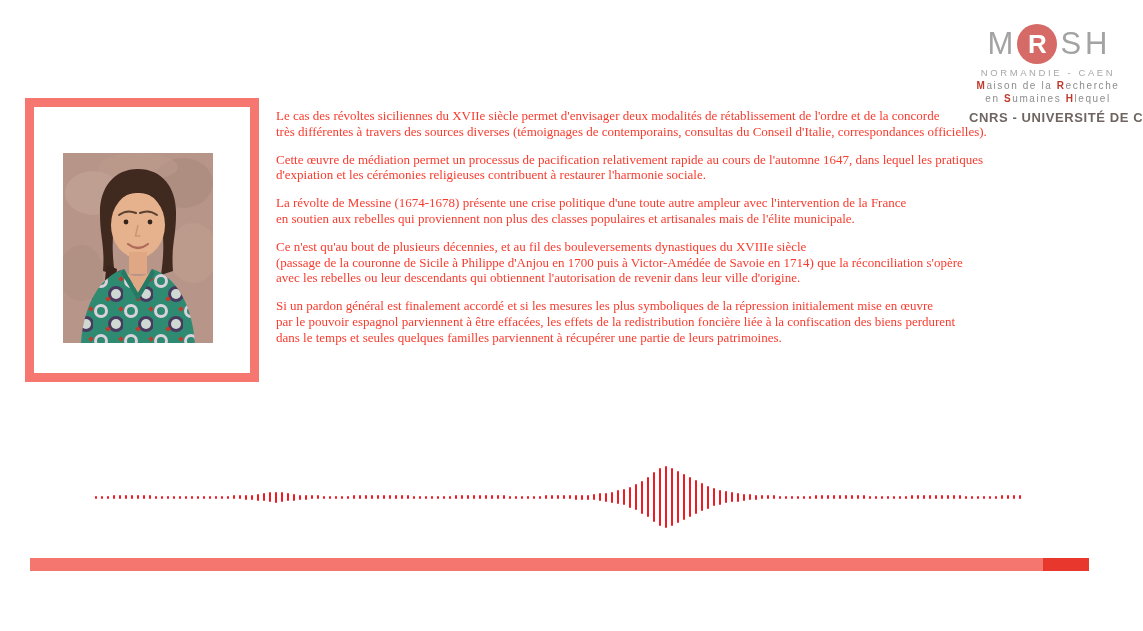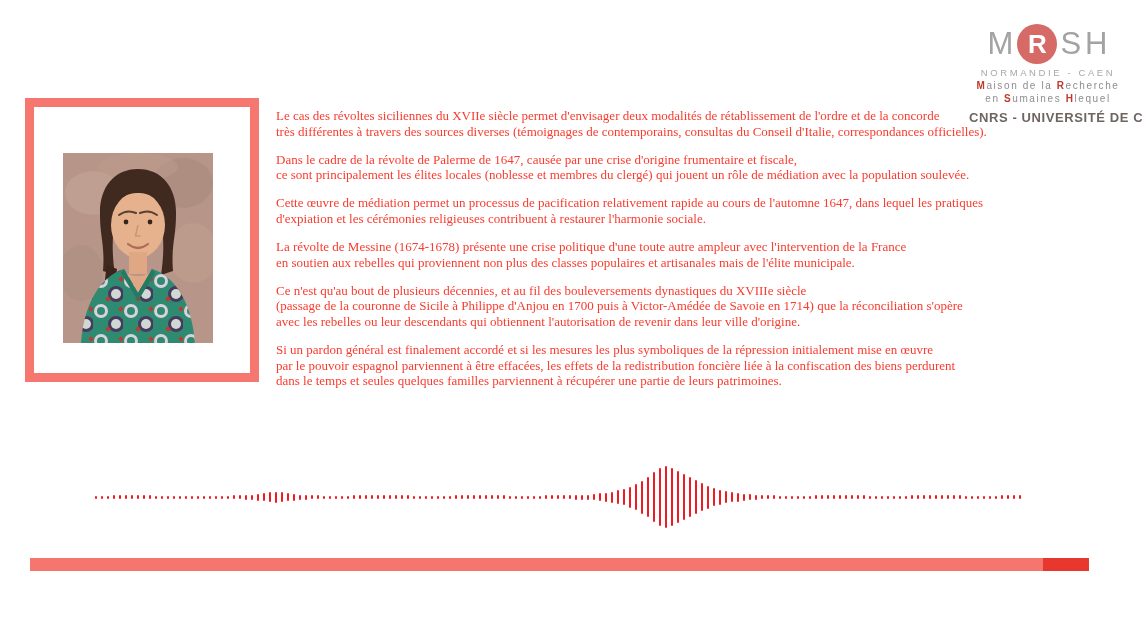--- a/index.html
+++ b/index.html
@@ -115,22 +115,20 @@
       <rect x="66" y="99" width="18" height="22" fill="#dfa783"></rect>
       <path d="M61 117 L75 140 L89 117 C84 125 66 125 61 117 Z" fill="#dfa783"></path>
       <path d="M18 190 C21 150 38 123 61 116 L75 140 L89 116 C112 123 129 150 132 190 Z" fill="url(#toppat)"></path>
       <path d="M61 116 L75 140 L89 116 L92 120 L75 148 L58 120 Z" fill="#267a64"></path>
     </svg>
   </div>
 
   <div class="article">
     <p>Le cas des révoltes siciliennes du XVIIe siècle permet d'envisager deux modalités de rétablissement de l'ordre et de la concorde
 très différentes à travers des sources diverses (témoignages de contemporains, consultas du Conseil d'Italie, correspondances officielles).</p>
-    <p>Dans le cadre de la révolte de Palerme de 1647, causée par une crise d'origine frumentaire et fiscale,
-ce sont principalement les élites locales (noblesse et membres du clergé) qui jouent un rôle de médiation avec la population soulevée.</p>
     <p>Cette œuvre de médiation permet un processus de pacification relativement rapide au cours de l'automne 1647, dans lequel les pratiques
 d'expiation et les cérémonies religieuses contribuent à restaurer l'harmonie sociale.</p>
     <p>La révolte de Messine (1674-1678) présente une crise politique d'une toute autre ampleur avec l'intervention de la France
 en soutien aux rebelles qui proviennent non plus des classes populaires et artisanales mais de l'élite municipale.</p>
     <p>Ce n'est qu'au bout de plusieurs décennies, et au fil des bouleversements dynastiques du XVIIIe siècle
 (passage de la couronne de Sicile à Philippe d'Anjou en 1700 puis à Victor-Amédée de Savoie en 1714) que la réconciliation s'opère
 avec les rebelles ou leur descendants qui obtiennent l'autorisation de revenir dans leur ville d'origine.</p>
     <p>Si un pardon général est finalement accordé et si les mesures les plus symboliques de la répression initialement mise en œuvre
 par le pouvoir espagnol parviennent à être effacées, les effets de la redistribution foncière liée à la confiscation des biens perdurent
 dans le temps et seules quelques familles parviennent à récupérer une partie de leurs patrimoines.</p>

